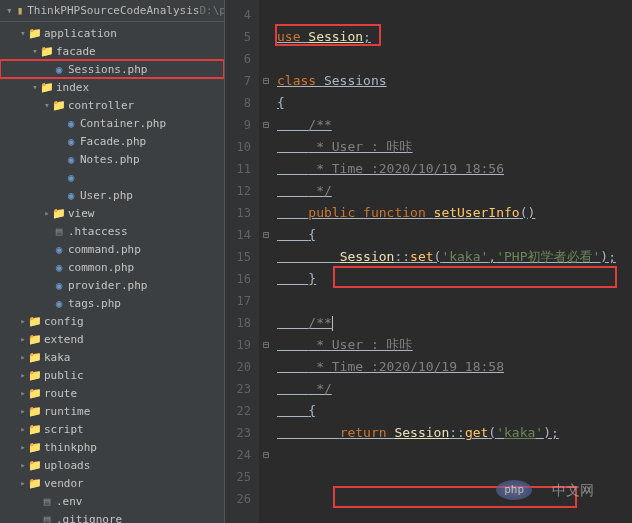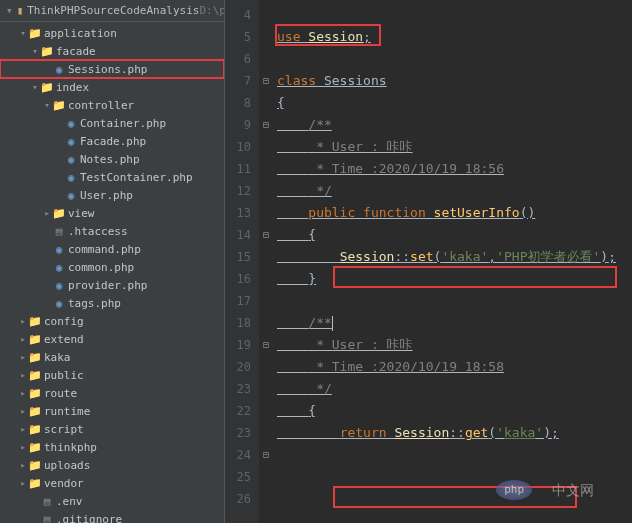--- a/index.html
+++ b/index.html
@@ -98,21 +98,20 @@
       <div class="tree-item">
         <span class="indent" style="width:48px"></span>
         <span class="arrow">&nbsp;</span>
         <span class="icon php-icon">◉</span>
         <span>Notes.php</span>
       </div>
       <div class="tree-item">
         <span class="indent" style="width:48px"></span>
         <span class="arrow">&nbsp;</span>
         <span class="icon php-icon">◉</span>
-        <span>TestContainer.php</span>
       </div>
       <div class="tree-item">
         <span class="indent" style="width:48px"></span>
         <span class="arrow">&nbsp;</span>
         <span class="icon php-icon">◉</span>
         <span>User.php</span>
       </div>
       <div class="tree-item">
         <span class="indent" style="width:36px"></span>
         <span class="arrow">▸</span>

